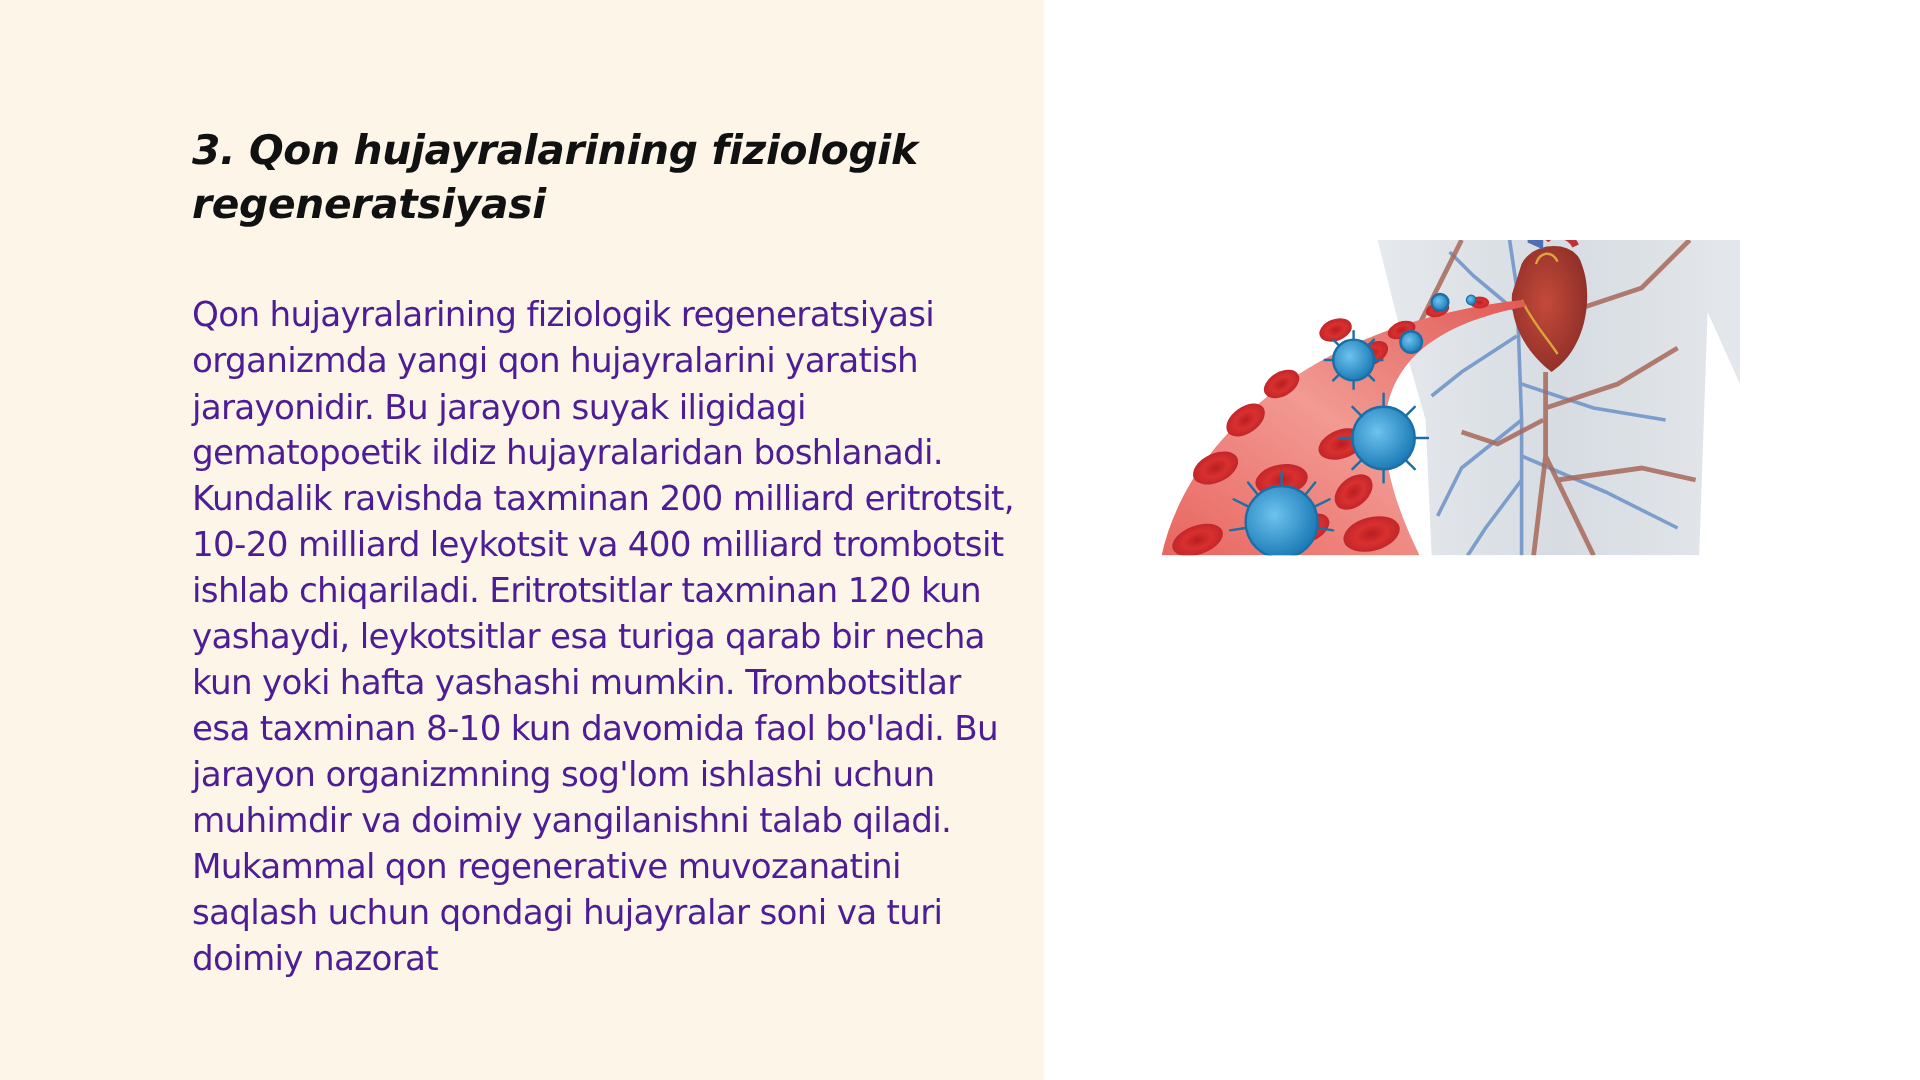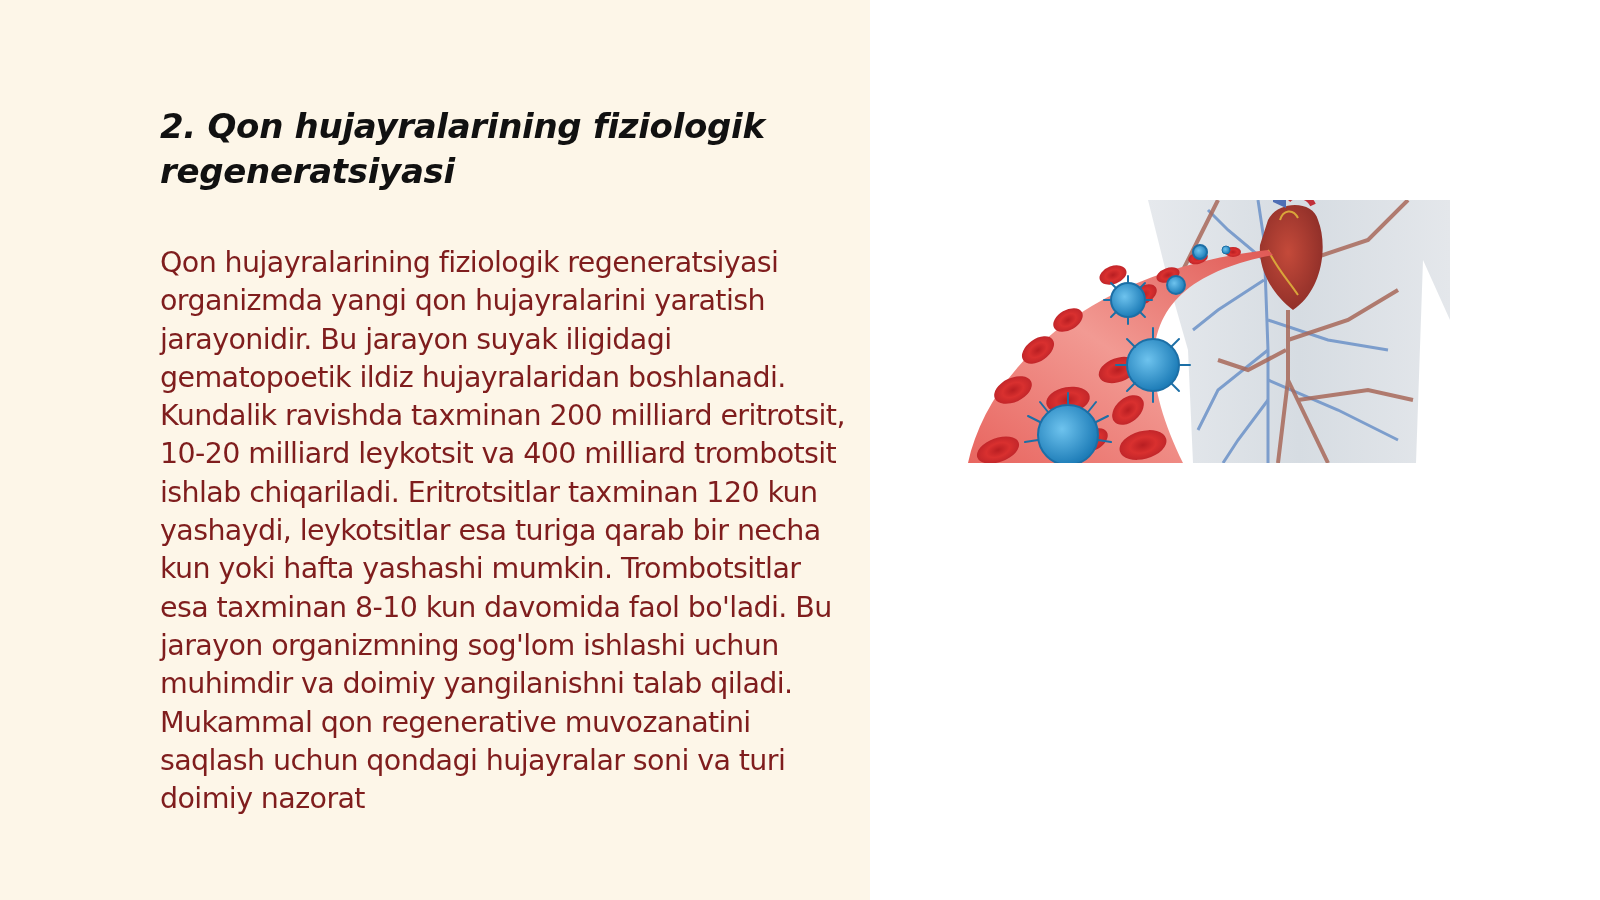--- a/index.html
+++ b/index.html
@@ -41,21 +41,21 @@
     }
     .body-text {
       position: absolute;
       left: 160px;
       top: 244px;
       width: 690px;
       margin: 0;
       font-family: "DejaVu Sans", sans-serif;
       font-size: 28.5px;
       line-height: 38.3px;
-      color: #7f1d1d;
+      color: #4c1d95;
       letter-spacing: -0.6px;
       word-spacing: 0px;
     }
     .illustration {
       position: absolute;
       left: 968px;
       top: 200px;
       width: 482px;
       height: 263px;
       overflow: hidden;
@@ -64,21 +64,21 @@
       display: block;
       width: 100%;
       height: 100%;
     }
   </style>
 </head>
 <body>
 
 <div class="slide">
   <div class="left-panel">
-    <h1 class="title">2. Qon hujayralarining fiziologik regeneratsiyasi</h1>
+    <h1 class="title">3. Qon hujayralarining fiziologik regeneratsiyasi</h1>
     <p class="body-text">Qon hujayralarining fiziologik regeneratsiyasi organizmda yangi qon hujayralarini yaratish jarayonidir. Bu jarayon suyak iligidagi gematopoetik ildiz hujayralaridan boshlanadi. Kundalik ravishda taxminan 200 milliard eritrotsit, 10-20 milliard leykotsit va 400 milliard trombotsit ishlab chiqariladi. Eritrotsitlar taxminan 120 kun yashaydi, leykotsitlar esa turiga qarab bir necha kun yoki hafta yashashi mumkin. Trombotsitlar esa taxminan 8-10 kun davomida faol bo'ladi. Bu jarayon organizmning sog'lom ishlashi uchun muhimdir va doimiy yangilanishni talab qiladi. Mukammal qon regenerative muvozanatini saqlash uchun qondagi hujayralar soni va turi doimiy nazorat</p>
   </div>
 
   <div class="illustration" role="img" aria-label="blood-vessel-with-red-blood-cells-viruses-and-circulatory-system-heart">
     <svg viewBox="0 0 482 263" xmlns="http://www.w3.org/2000/svg">
       <defs>
         <linearGradient id="bodyGrad" x1="0" y1="0" x2="1" y2="0">
           <stop offset="0" stop-color="#E6E9ED"></stop>
           <stop offset="0.5" stop-color="#D6DCE2"></stop>
           <stop offset="1" stop-color="#E4E7EB"></stop>

